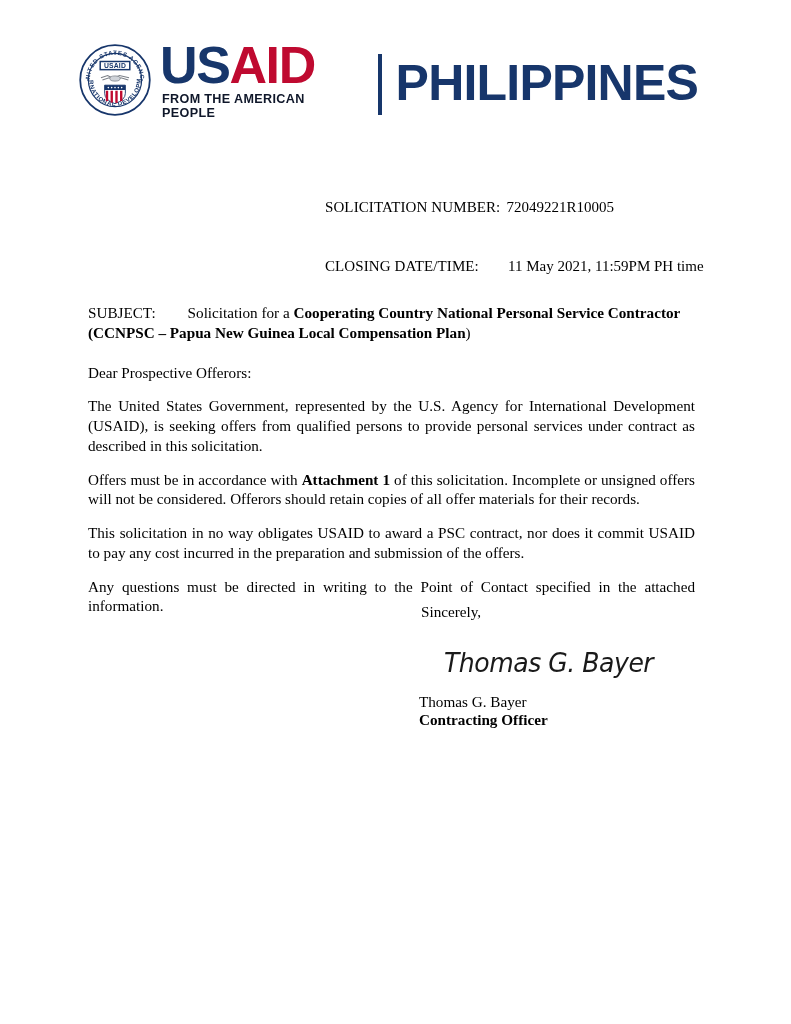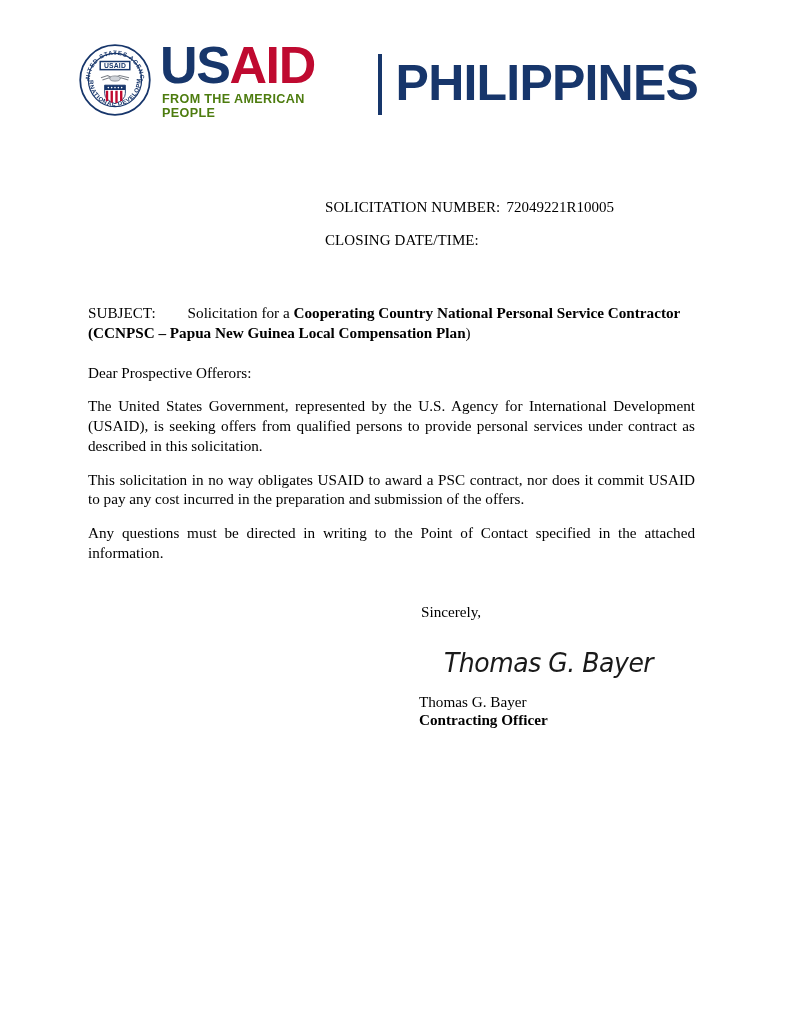--- a/index.html
+++ b/index.html
@@ -59,21 +59,21 @@
     line-height: 50px;
     letter-spacing: -1.4px;
   }
   .wm-us { color: #17366B; }
   .wm-aid { color: #BF0A30; text-align: right; }
   .tagline {
     font-family: "Liberation Sans", sans-serif;
     font-weight: bold;
     font-size: 12.6px;
     letter-spacing: 0.35px;
-    color: #4d7c0f;
+    color: #0f172a;
     margin-top: 2px;
     margin-left: 2px;
   }
   .divider-bar {
     width: 4px;
     height: 61px;
     background: #17366B;
     margin: 0 14px 0 16px;
     align-self: center;
     position: relative;
@@ -232,31 +232,33 @@
     </div>
   </div>
 
   <div class="meta-block">
     <div class="meta-row inline">
       <span class="meta-label">SOLICITATION NUMBER:</span>
       <span class="meta-value">72049221R10005</span>
     </div>
     <div class="meta-row fixed-cols">
       <span class="meta-label">CLOSING DATE/TIME:</span>
+      <span class="meta-value">11 May 2021, 11:59PM PH time</span>
     </div>
   </div>
 
   <div class="body-block">
 
     <p class="subject-para"><span>SUBJECT:</span><span class="subj-gap"></span><span>Solicitation for a </span><span class="b">Cooperating Country National Personal Service Contractor</span><br><span class="b">(CCNPSC – Papua New Guinea Local Compensation Plan</span><span>)</span></p>
 
     <p class="para">Dear Prospective Offerors:</p>
 
     <p class="para">The United States Government, represented by the U.S. Agency for International Development (USAID), is seeking offers from qualified persons to provide personal services under contract as described in this solicitation.</p>
 
+    <p class="para"><span>Offers must be in accordance with </span><span class="b">Attachment 1</span><span> of this solicitation.  Incomplete or unsigned offers will not be considered.  Offerors should retain copies of all offer materials for their records.</span></p>
 
     <p class="para">This solicitation in no way obligates USAID to award a PSC contract, nor does it commit USAID to pay any cost incurred in the preparation and submission of the offers.</p>
 
     <p class="para last">Any questions must be directed in writing to the Point of Contact specified in the attached information.</p>
   </div>
 
   <div class="sign-block">
     <p class="sincerely">Sincerely,</p>
     <div class="signature">Thomas G. Bayer</div>
     <div class="sig-name">Thomas G. Bayer</div>

